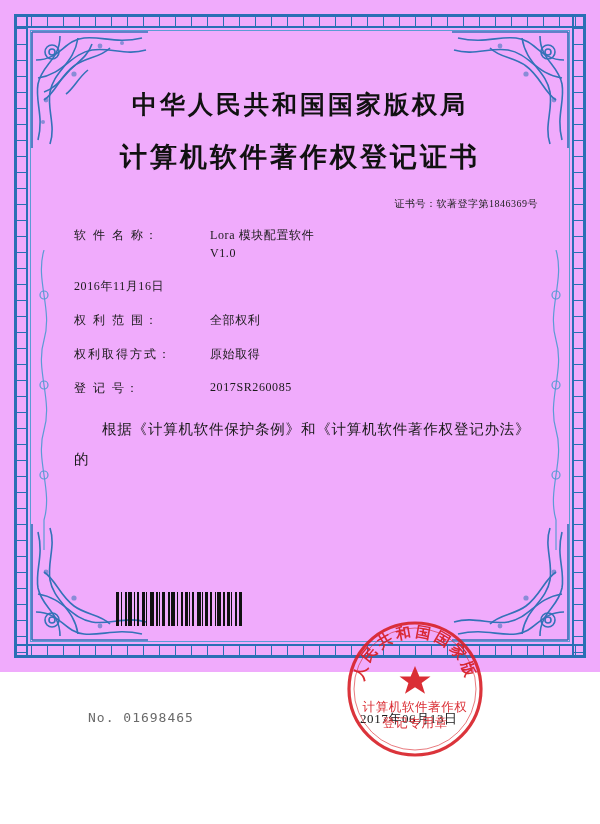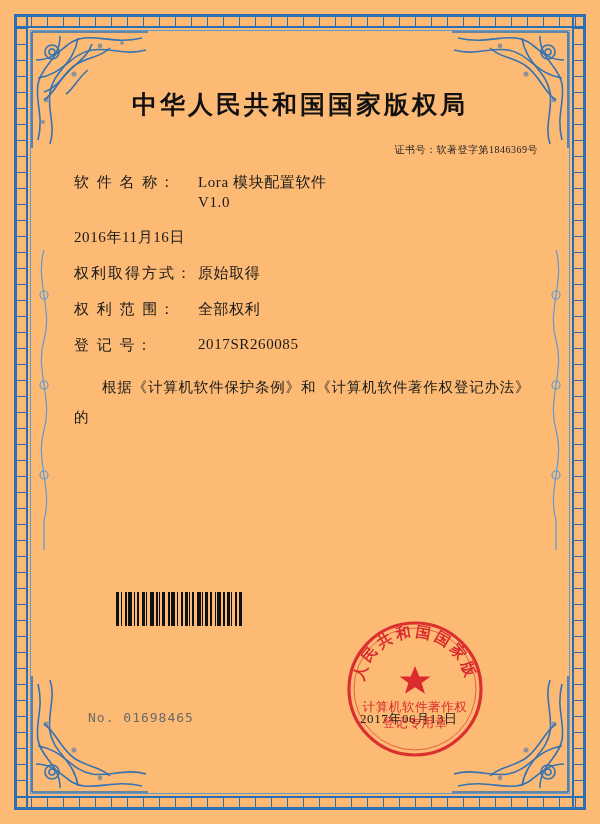--- a/index.html
+++ b/index.html
@@ -10,22 +10,22 @@
   body {
     width: 600px;
     height: 824px;
     font-family: "Liberation Serif", serif;
     overflow: hidden;
   }
 
   #certificate {
     position: relative;
     width: 600px;
-    height: 824px;
-    background: #fdba74;
+    height: 672px;
+    background: #f0abfc;
     box-sizing: border-box;
   }
 
   
   .outer-frame {
     position: absolute;
     left: 14px;
     top: 14px;
     right: 14px;
     bottom: 14px;
@@ -131,22 +131,23 @@
   }
 
   .fields {
     margin-top: 16px;
     padding-left: 14px;
   }
   .field-row {
     display: flex;
     align-items: flex-start;
     margin-bottom: 17px;
-    font-size: 15px;
+    font-size: 12px;
     color: #1a1a1a;
+    gap: 12px;
   }
   .field-label {
     width: 124px;
     flex: 0 0 124px;
     letter-spacing: 2px;
     white-space: nowrap;
   }
   .field-value {
     flex: 1 1 auto;
     letter-spacing: 0.6px;
@@ -330,20 +331,21 @@
         <circle cx="13" cy="135" r="4"></circle>
         <circle cx="13" cy="225" r="4"></circle>
       </g>
     </svg>
   </div>
 
   <div class="content">
 
     <div class="title-block">
       <div class="title-1">中华人民共和国国家版权局</div>
+      <div class="title-2">计算机软件著作权登记证书</div>
     </div>
 
     <div class="cert-no">证书号：软著登字第1846369号</div>
 
     <div class="fields">
 
       <div class="field-row">
         <div class="field-label">软 件 名 称：</div>
         <div class="field-value">
           <span>Lora 模块配置软件</span>
@@ -351,27 +353,27 @@
         </div>
       </div>
 
 
 
       <div class="field-row">
         <div class="field-value">2016年11月16日</div>
       </div>
 
       <div class="field-row">
+        <div class="field-label">权 利 范 围：</div>
+        <div class="field-value">全部权利</div>
+      </div>
+
+      <div class="field-row">
         <div class="field-label">权利取得方式：</div>
         <div class="field-value">原始取得</div>
-      </div>
-
-      <div class="field-row">
-        <div class="field-label">权 利 范 围：</div>
-        <div class="field-value">全部权利</div>
       </div>
 
       <div class="field-row">
         <div class="field-label">登 记 号：</div>
         <div class="field-value">2017SR260085</div>
       </div>
 
     </div>
 
     <div class="paragraph">

